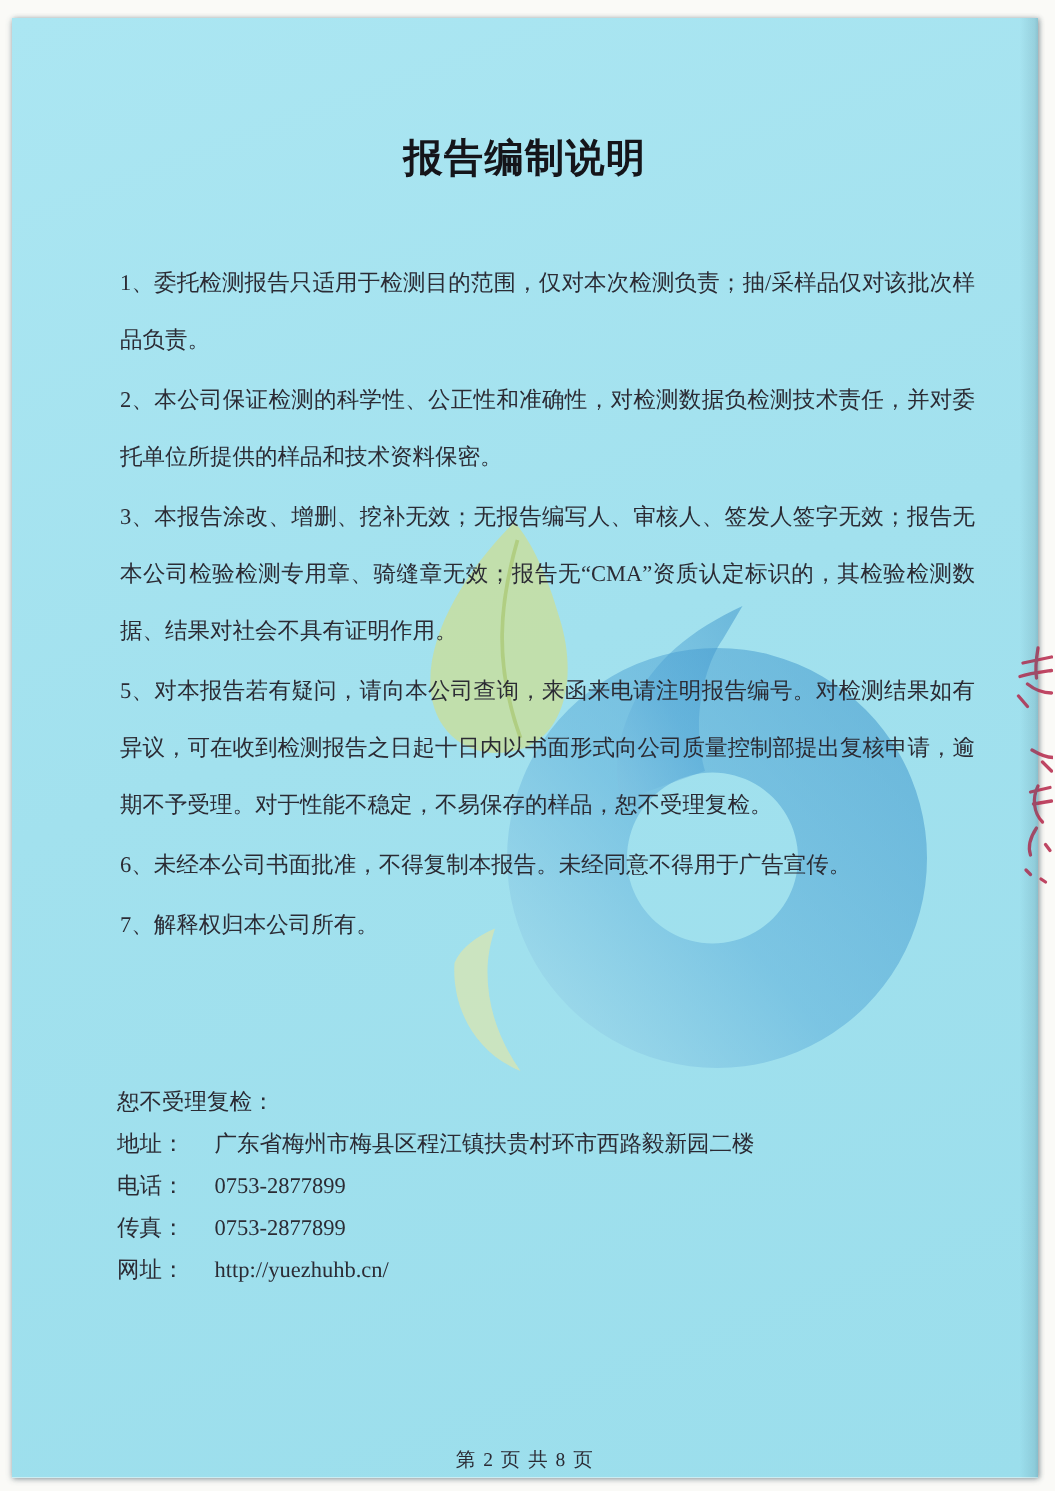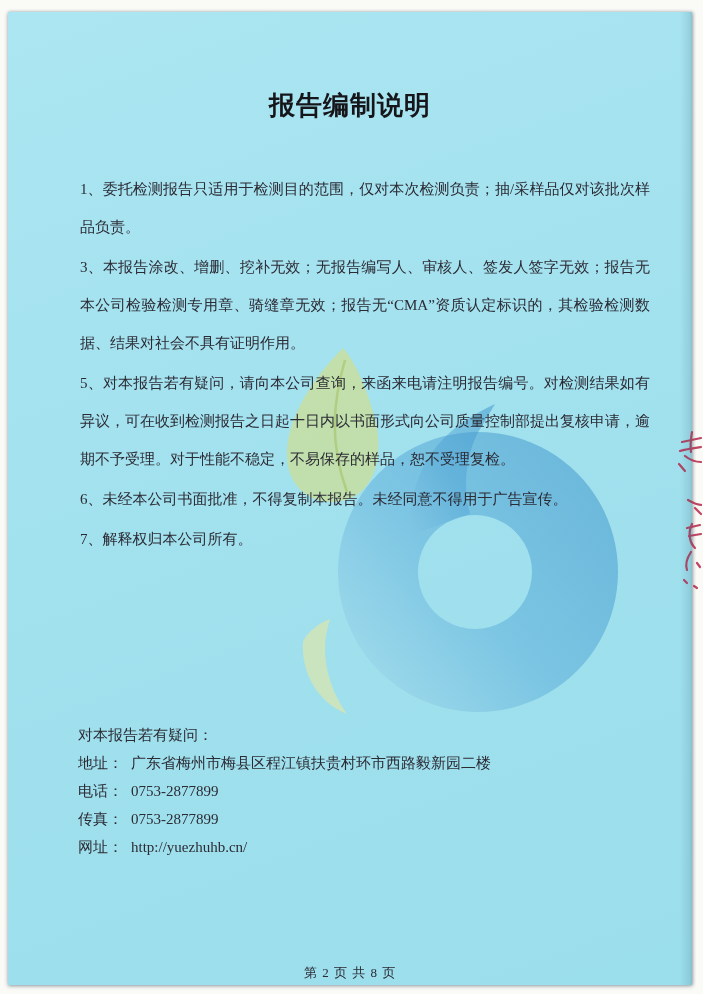--- a/index.html
+++ b/index.html
@@ -74,21 +74,21 @@
   .paragraphs p { margin: 2px; }
   .contact {
     position: absolute;
     left: 70px;
     top: 709px;
     width: 574px;
     font-size: 15px;
     line-height: 28px;
     color: #2b2b34;
   }
-  .contact-row .label { margin-right: 8px; }
+  .contact-row .label { margin-right: 20px; }
   .page-footer {
     position: absolute;
     left: 0;
     top: 936px;
     width: 100%;
     text-align: center;
     font-size: 13px;
     letter-spacing: 1px;
     color: #2b2b34;
     margin-top: 16px;
@@ -135,28 +135,29 @@
         <path d="M21,139 L24,143"></path>
         <path d="M8,156 L11,159"></path>
         <path d="M18,162 L21,164"></path>
       </g>
     </svg>
 
     <div class="doc-title">报告编制说明</div>
 
     <div class="paragraphs">
       <p>1、委托检测报告只适用于检测目的范围，仅对本次检测负责；抽/采样品仅对该批次样品负责。</p>
+      <p>2、本公司保证检测的科学性、公正性和准确性，对检测数据负检测技术责任，并对委托单位所提供的样品和技术资料保密。</p>
       <p>3、本报告涂改、增删、挖补无效；无报告编写人、审核人、签发人签字无效；报告无本公司检验检测专用章、骑缝章无效；报告无“CMA”资质认定标识的，其检验检测数据、结果对社会不具有证明作用。</p>
       <p>5、对本报告若有疑问，请向本公司查询，来函来电请注明报告编号。对检测结果如有异议，可在收到检测报告之日起十日内以书面形式向公司质量控制部提出复核申请，逾期不予受理。对于性能不稳定，不易保存的样品，恕不受理复检。</p>
       <p>6、未经本公司书面批准，不得复制本报告。未经同意不得用于广告宣传。</p>
       <p>7、解释权归本公司所有。</p>
     </div>
 
     <div class="contact">
-      <div class="contact-heading">对本报告若有疑问：</div>
+      <div class="contact-heading">恕不受理复检：</div>
       <div class="contact-row">
         <span class="label">地址：</span><span class="value">广东省梅州市梅县区程江镇扶贵村环市西路毅新园二楼</span>
       </div>
       <div class="contact-row">
         <span class="label">电话：</span><span class="value">0753-2877899</span>
       </div>
       <div class="contact-row">
         <span class="label">传真：</span><span class="value">0753-2877899</span>
       </div>
       <div class="contact-row">

